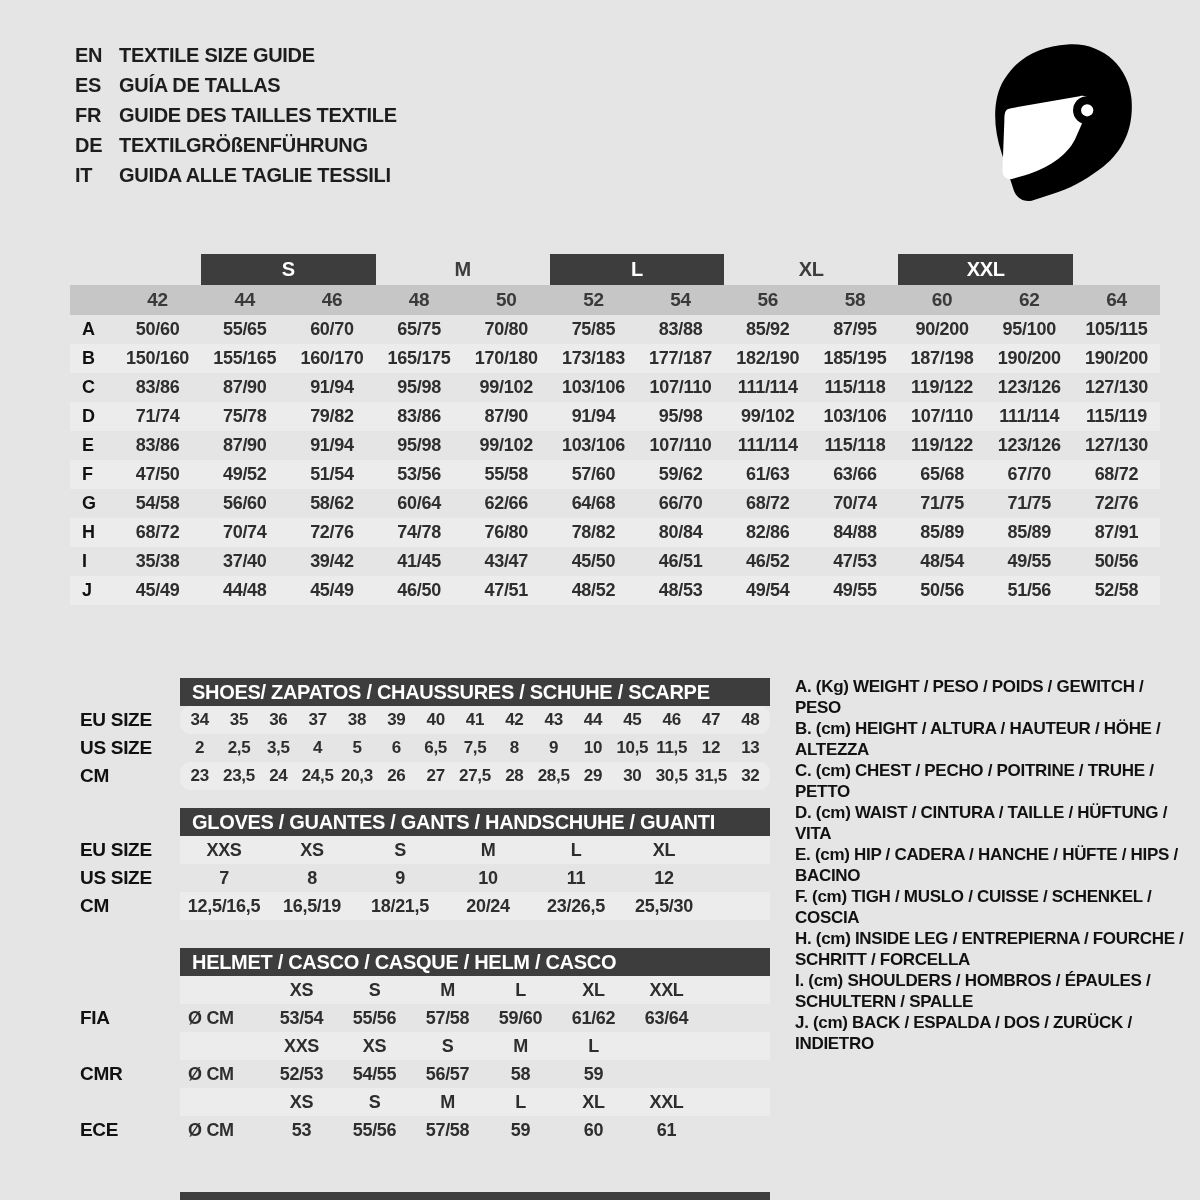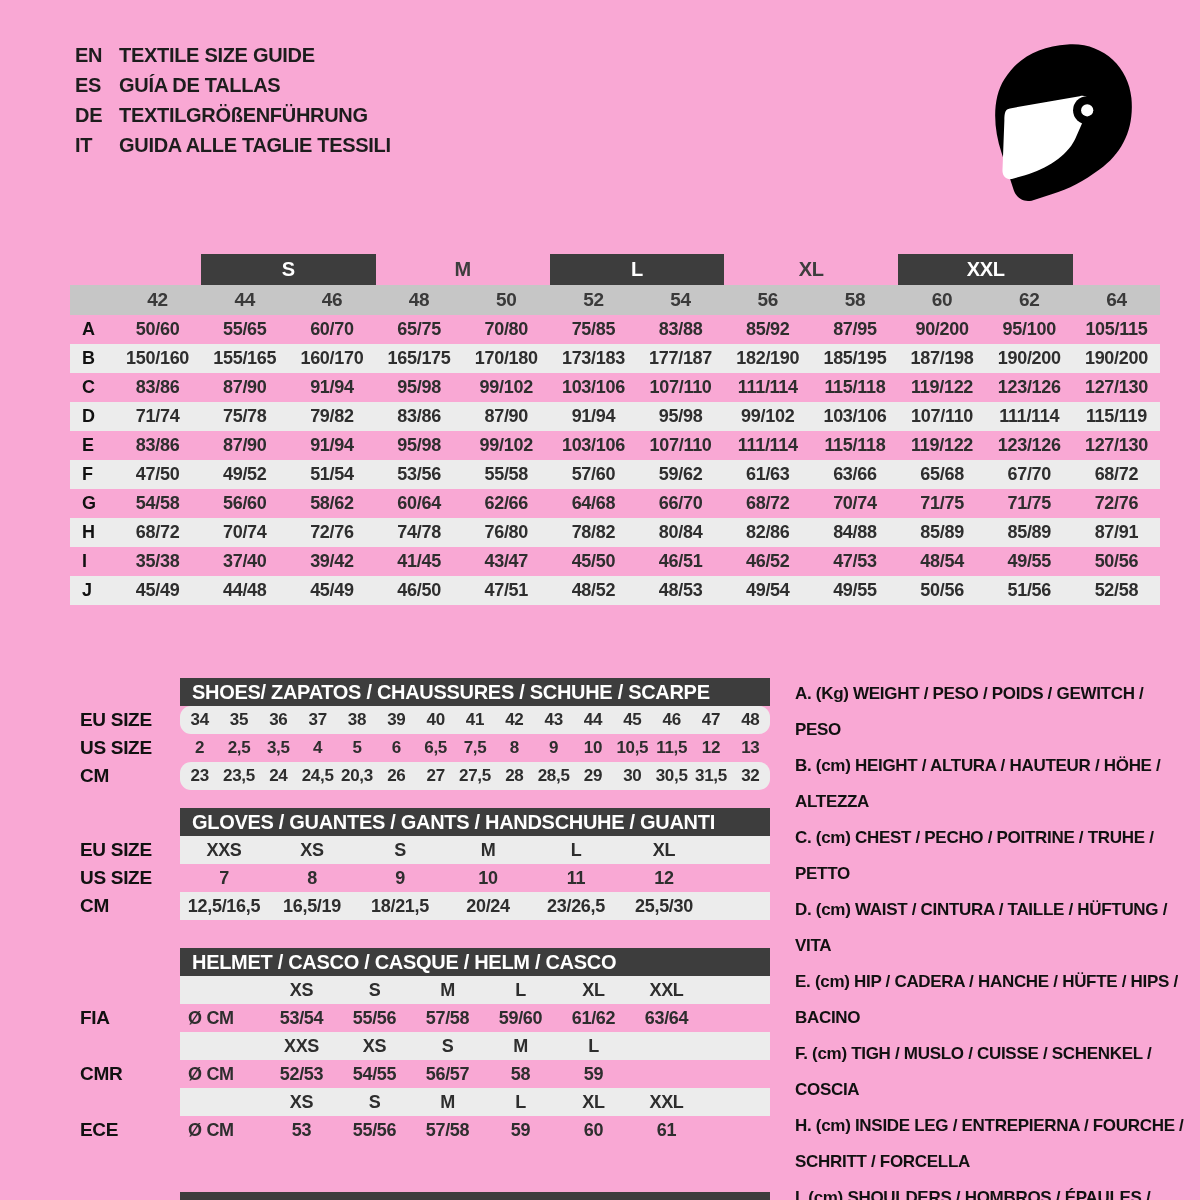--- a/index.html
+++ b/index.html
@@ -1,17 +1,17 @@
 <!DOCTYPE html>
 <html><head>
 <meta charset="utf-8">
 <style>
   * { margin:0; padding:0; box-sizing:border-box; }
   body { background:#fff; font-family:"Liberation Sans", sans-serif; }
-  .canvas { position:relative; width:1200px; height:1200px; background:#f9a8d4; overflow:hidden;
+  .canvas { position:relative; width:1200px; height:1200px; background:#e5e5e5; overflow:hidden;
             font-weight:700; color:#1d1d1d; letter-spacing:-0.3px; }
 
   
   .langs { position:absolute; left:75px; top:40px; }
   .lang-row { display:flex; height:30px; align-items:center; font-size:20px; }
   .lang-code { width:44px; }
   .lang-title { white-space:nowrap; }
 
   
   .helmet-icon { position:absolute; left:978px; top:38px; width:160px; height:170px; }
@@ -41,38 +41,42 @@
   .st-label { font-size:19px; color:#111; white-space:nowrap; }
   .st-cells { display:grid; height:28px; align-items:center; font-size:18px; color:#2e2e2e; }
   .st-cells.alt { background:#ececec; }
   .shoes-cells  { grid-template-columns:repeat(15, 1fr); font-size:17px;border-radius:11px; }
   .gloves-cells { grid-template-columns:repeat(6, 88px) 1fr; }
   .helmet-cells { grid-template-columns:85px repeat(6, 73px) 1fr; }
   .unit { text-align:left; padding-left:8px; }
 
   
   .legend { position:absolute; left:795px; top:676px; width:398px; }
-  .legend-line { font-size:17px; line-height:36px; color:#111; }
+  .legend-line { font-size:17px; line-height:21px; color:#111; }
 
   
   .bottom-bar { position:absolute; left:180px; top:1192px; width:590px; height:8px; background:#3d3d3d; }
 </style>
 </head>
 <body>
 
 <div class="canvas">
 
   <div class="langs">
     <div class="lang-row">
       <span class="lang-code">EN</span>
       <span class="lang-title">TEXTILE SIZE GUIDE</span>
     </div>
     <div class="lang-row">
       <span class="lang-code">ES</span>
       <span class="lang-title">GUÍA DE TALLAS</span>
+    </div>
+    <div class="lang-row">
+      <span class="lang-code">FR</span>
+      <span class="lang-title">GUIDE DES TAILLES TEXTILE</span>
     </div>
     <div class="lang-row">
       <span class="lang-code">DE</span>
       <span class="lang-title">TEXTILGRÖßENFÜHRUNG</span>
     </div>
     <div class="lang-row">
       <span class="lang-code">IT</span>
       <span class="lang-title">GUIDA ALLE TAGLIE TESSILI</span>
     </div>
   </div>

